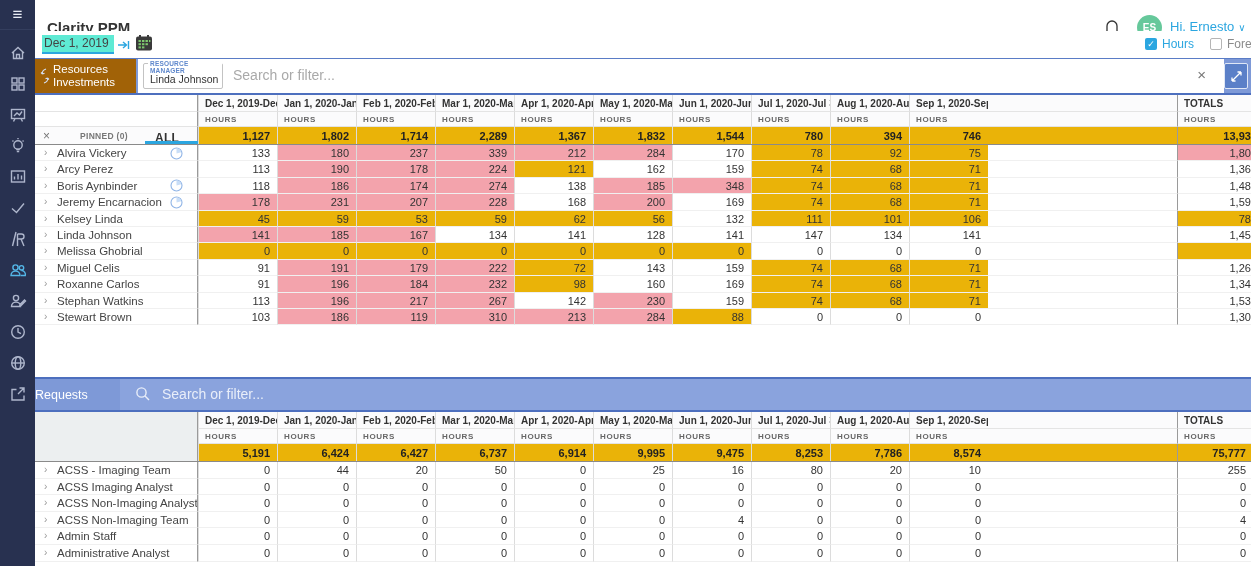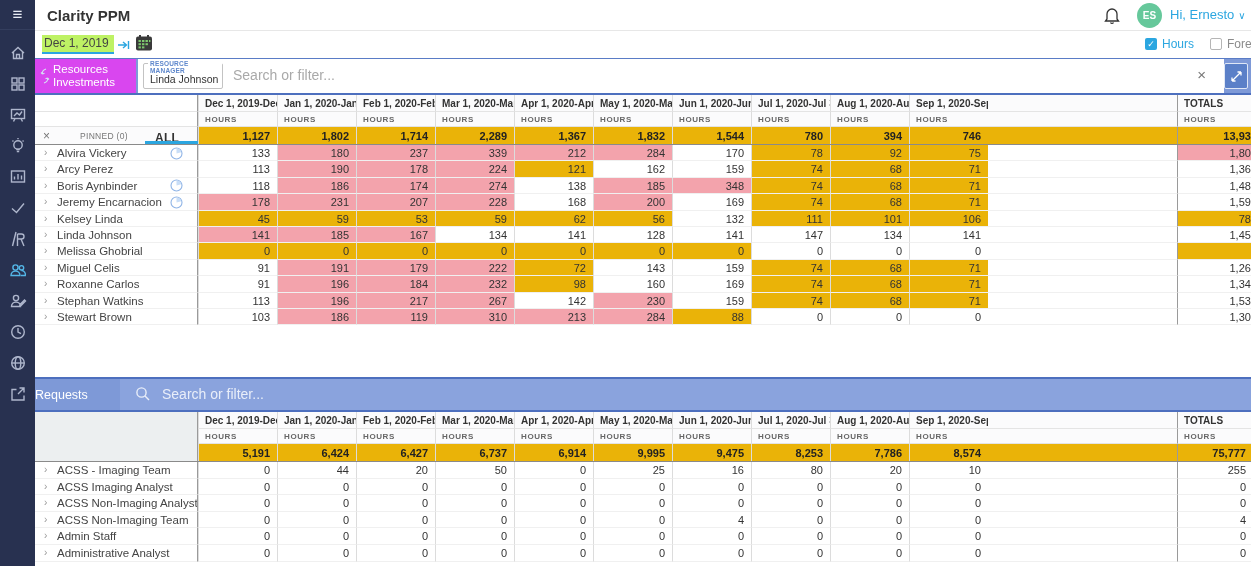--- a/index.html
+++ b/index.html
@@ -8,45 +8,45 @@
 
   
   #sidebar { position:absolute; left:0; top:0; width:35px; height:566px; background:#283150; z-index:30; }
   #hamburger { position:absolute; left:0; top:0; width:35px; height:30px; color:#e8ecf5; font-size:17px;
     display:flex; align-items:center; justify-content:center; cursor:pointer; border-bottom:1px solid #343e5e;}
   .side-icon { position:absolute; left:0; width:35px; height:26px; display:flex; align-items:center; justify-content:center; }
   .side-icon svg { stroke:#aeb6cc; fill:none; stroke-width:1.4; }
   .side-icon.active svg { stroke:#54b7e8; }
 
   
-  #topbar { position:absolute; left:35px; top:0; width:1216px; height:31px; background:#fff; border-bottom:1px solid #e7e7e7; }
+  #topbar { position:absolute; left:35px; top:12px; width:1216px; height:31px; background:#fff; border-bottom:1px solid #e7e7e7; }
   #app-title { position:absolute; left:12px; top:7px; font-size:15px; font-weight:bold; color:#333; }
   #bell { position:absolute; left:1068px; top:5px; }
   #avatar { position:absolute; left:1102px; top:3px; width:25px; height:25px; border-radius:50%; background:#66c89b;
     color:#fff; font-size:10px; font-weight:bold; display:flex; align-items:center; justify-content:center; }
   #greeting { position:absolute; left:1135px; top:7px; font-size:13px; color:#2ba6e0; cursor:pointer; }
   #greeting .chev { font-size:10px; margin-left:4px; }
 
   
   #strip2 { position:absolute; left:35px; top:31px; width:1216px; height:27px; background:#fff; }
   #date-field { position:absolute; left:7px; top:4px; width:72px; font-size:12px; color:#444;
-    border:none; border-bottom:2px solid #2ba6e0; padding:1px 2px 2px 2px; background:#bef264; }
+    border:none; border-bottom:2px solid #2ba6e0; padding:1px 2px 2px 2px; background:#5eead4; }
   #date-arrow { position:absolute; left:82px; top:6px; }
   #cal-icon { position:absolute; left:100px; top:3px; }
   .toggle { position:absolute; top:6px; font-size:12px; display:flex; align-items:center; gap:5px; }
   #toggle-hours { left:1110px; color:#2ba6e0; }
   #toggle-forecast { left:1175px; color:#8b8b8b; }
   .cbox { width:12px; height:12px; border-radius:2px; display:inline-flex; align-items:center; justify-content:center; }
   .cbox.checked { background:#2ba6e0; color:#fff; font-size:9px; }
   .cbox.un { background:#fff; border:1px solid #b5b5b5; }
 
   
   #bar1 { position:absolute; left:35px; top:58px; width:1216px; height:37px; background:#7e99d7;
     border-top:1px solid #5a7cc6; border-bottom:2px solid #4d6fbe; }
-  #tab-resinv { position:absolute; left:0; top:0; width:101px; height:34px; background:#d946ef; color:#fff;
+  #tab-resinv { position:absolute; left:0; top:0; width:101px; height:34px; background:#a16207; color:#fff;
     font-size:11.5px; line-height:13px; padding:4px 4px 4px 18px; cursor:pointer; }
   #swap-icon { position:absolute; left:5px; top:9px; }
   #search1 { position:absolute; left:103px; top:0; width:1086px; height:34px; background:#fff; }
   #chip-rm { position:absolute; left:5px; top:4px; width:80px; height:26px; border:1px solid #c3c3c3; border-radius:2px;
     background:#fff; }
   #chip-rm .chip-label { position:absolute; left:4px; top:-4px; background:#fff; padding:0 2px;
     font-size:6.5px; font-weight:bold; color:#5f88cc; letter-spacing:.2px; }
   #chip-rm .chip-value { position:absolute; left:6px; top:9px; font-size:10.5px; color:#333; white-space:nowrap; }
   #search1-ph { position:absolute; left:95px; top:8px; font-size:14px; color:#a9a9a9; }
   #clear1 { position:absolute; right:18px; top:7px; font-size:15px; color:#777; cursor:pointer; }
@@ -87,21 +87,21 @@
   #grid2 .r-data { height:16.6px; }
   .r-data > div { border-bottom:1px solid #f0f0f0; background:#fff; }
   .r-data .c-m.bg-r, .r-data .c-tot.bg-r { background:#f3a3ac; }
   .r-data .c-m.bg-g, .r-data .c-tot.bg-g { background:#eab308; }
   .name-cell { font-size:11.5px; color:#444; padding:2px 0 0 22px; white-space:nowrap; overflow:hidden; cursor:pointer; }
   .name-cell .chev { position:absolute; left:9px; top:2px; color:#999; font-size:10px; }
   .name-cell .pie { position:absolute; right:14px; top:1.5px; }
   
   #g1-controls { position:relative; height:100%; background:#fbfbfc !important; }
   #g1-controls .x { position:absolute; left:8px; top:2px; color:#777; font-size:12px; cursor:pointer; }
-  #g1-controls .pinned { position:absolute; left:45px; top:4px; font-size:8.5px; font-weight:normal; color:#777; letter-spacing:.3px; cursor:pointer; }
+  #g1-controls .pinned { position:absolute; left:45px; top:4px; font-size:8.5px; font-weight:bold; color:#777; letter-spacing:.3px; cursor:pointer; }
   #g1-controls .all { position:absolute; left:120px; top:4px; width:43px; text-align:left; font-size:12px;
     font-weight:bold; color:#333; letter-spacing:.3px; cursor:pointer; }
   #g1-controls .underline { position:absolute; left:110px; bottom:0; width:53px; height:3px; background:#2ba6e0; }
   #grid1 .r-totals .c-name { background:#fbfbfc; }
   #grid2 .r-months .c-name, #grid2 .r-hours .c-name, #grid2 .r-totals .c-name { background:#eceff0; border-bottom:none; }
   #grid2 .c-tot .num { padding-right:18px; }
 </style>
 </head>
 <body>
 

